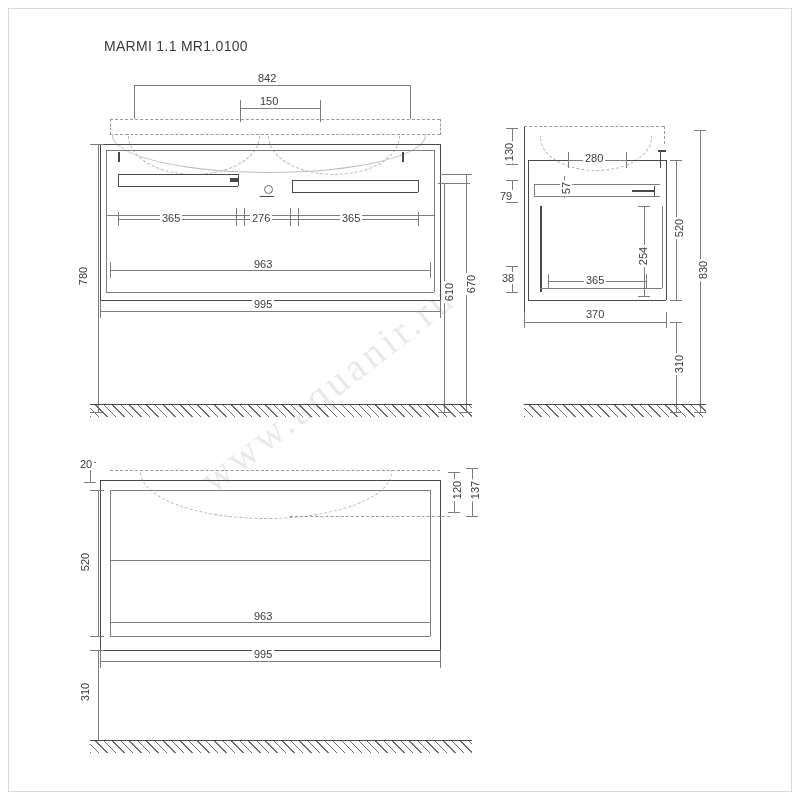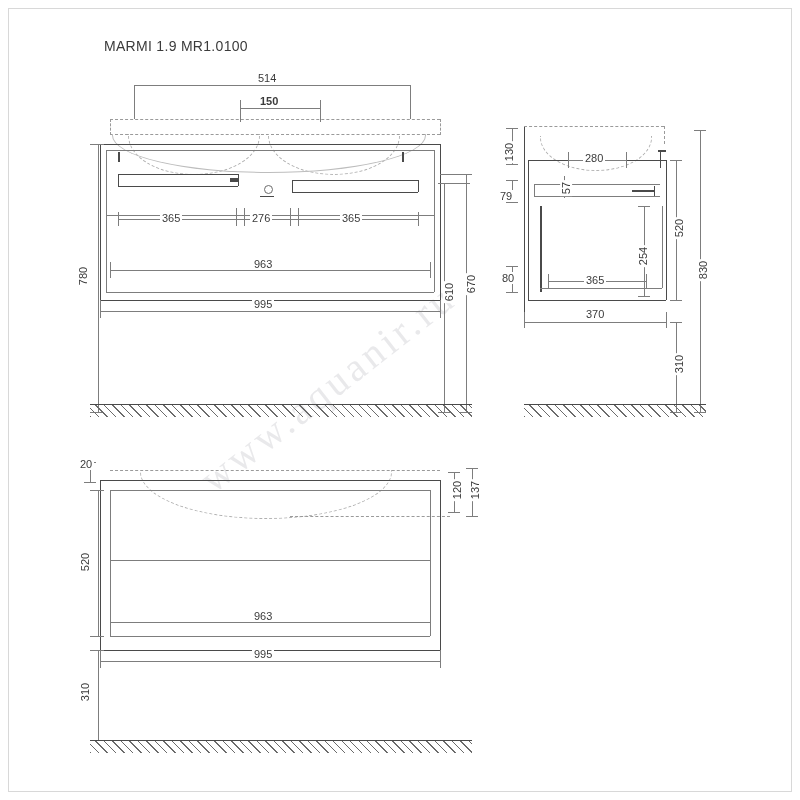--- a/index.html
+++ b/index.html
@@ -97,21 +97,21 @@
     border-radius: 0 0 52% 52% / 0 0 100% 100%;
   }
 </style>
 </head>
 <body>
 
 <div id="page">
 
   <div class="border"></div>
 
-  <div class="title">MARMI 1.9 MR1.0100</div>
+  <div class="title">MARMI 1.1 MR1.0100</div>
 
   <div class="watermark">www.aquanir.ru</div>
 
   <div>
 
     <div class="dash-h" style="left:110px; top:119px; width:330px;"></div>
     <div class="dash-v" style="left:110px; top:119px; height:16px;"></div>
     <div class="dash-v" style="left:440px; top:119px; height:16px;"></div>
     <div class="dash-h" style="left:110px; top:134px; width:330px;"></div>
 
@@ -142,26 +142,26 @@
     <div class="ln h" style="left:292px; top:192px; width:126px;"></div>
     <div class="ln v" style="left:292px; top:180px; height:12px;"></div>
     <div class="ln v" style="left:418px; top:180px; height:12px;"></div>
 
     <div style="position:absolute; left:264px; top:185px; width:7px; height:7px; border:1px solid #6b6b6b; border-radius:50%;"></div>
     <div class="ln h" style="left:260px; top:196px; width:14px;"></div>
 
     <div class="ln thin h" style="left:134px; top:85px; width:276px;"></div>
     <div class="ln thin v" style="left:134px; top:85px; height:34px;"></div>
     <div class="ln thin v" style="left:410px; top:85px; height:34px;"></div>
-    <div class="dim" style="left:256px; top:72px;">514</div>
+    <div class="dim" style="left:256px; top:72px;">842</div>
 
     <div class="ln thin h" style="left:240px; top:108px; width:80px;"></div>
     <div class="ln thin v" style="left:240px; top:100px; height:22px;"></div>
     <div class="ln thin v" style="left:320px; top:100px; height:22px;"></div>
-    <div class="dim" style="left:258px; top:95px;font-weight:bold;">150</div>
+    <div class="dim" style="left:258px; top:95px;">150</div>
 
     <div class="ln thin h" style="left:118px; top:219px; width:300px;"></div>
     <div class="ln thin v" style="left:118px; top:212px; height:14px;"></div>
     <div class="ln thin v" style="left:236px; top:208px; height:18px;"></div>
     <div class="ln thin v" style="left:244px; top:208px; height:18px;"></div>
     <div class="ln thin v" style="left:290px; top:208px; height:18px;"></div>
     <div class="ln thin v" style="left:298px; top:208px; height:18px;"></div>
     <div class="ln thin v" style="left:418px; top:212px; height:14px;"></div>
     <div class="dim" style="left:160px; top:212px;">365</div>
     <div class="dim" style="left:250px; top:212px;">276</div>
@@ -238,21 +238,21 @@
     <div class="ln thin h" style="left:506px; top:180px; width:12px;"></div>
     <div class="ln thin h" style="left:506px; top:202px; width:12px;"></div>
     <div class="dim" style="left:498px; top:190px;">79</div>
 
     <div class="ln thin v" style="left:564px; top:176px; height:22px;"></div>
     <div class="dim" style="left:558px; top:182px; transform:rotate(-90deg);">57</div>
 
     <div class="ln thin v" style="left:512px; top:266px; height:26px;"></div>
     <div class="ln thin h" style="left:506px; top:266px; width:12px;"></div>
     <div class="ln thin h" style="left:506px; top:292px; width:12px;"></div>
-    <div class="dim" style="left:500px; top:272px;">80</div>
+    <div class="dim" style="left:500px; top:272px;">38</div>
 
     <div class="ln thin h" style="left:548px; top:281px; width:98px;"></div>
     <div class="ln thin v" style="left:548px; top:274px; height:14px;"></div>
     <div class="ln thin v" style="left:646px; top:274px; height:14px;"></div>
     <div class="dim" style="left:584px; top:274px;">365</div>
 
     <div class="ln thin v" style="left:644px; top:206px; height:90px;"></div>
     <div class="ln thin h" style="left:638px; top:206px; width:12px;"></div>
     <div class="ln thin h" style="left:638px; top:296px; width:12px;"></div>
     <div class="dim" style="left:632px; top:250px; transform:rotate(-90deg);">254</div>

